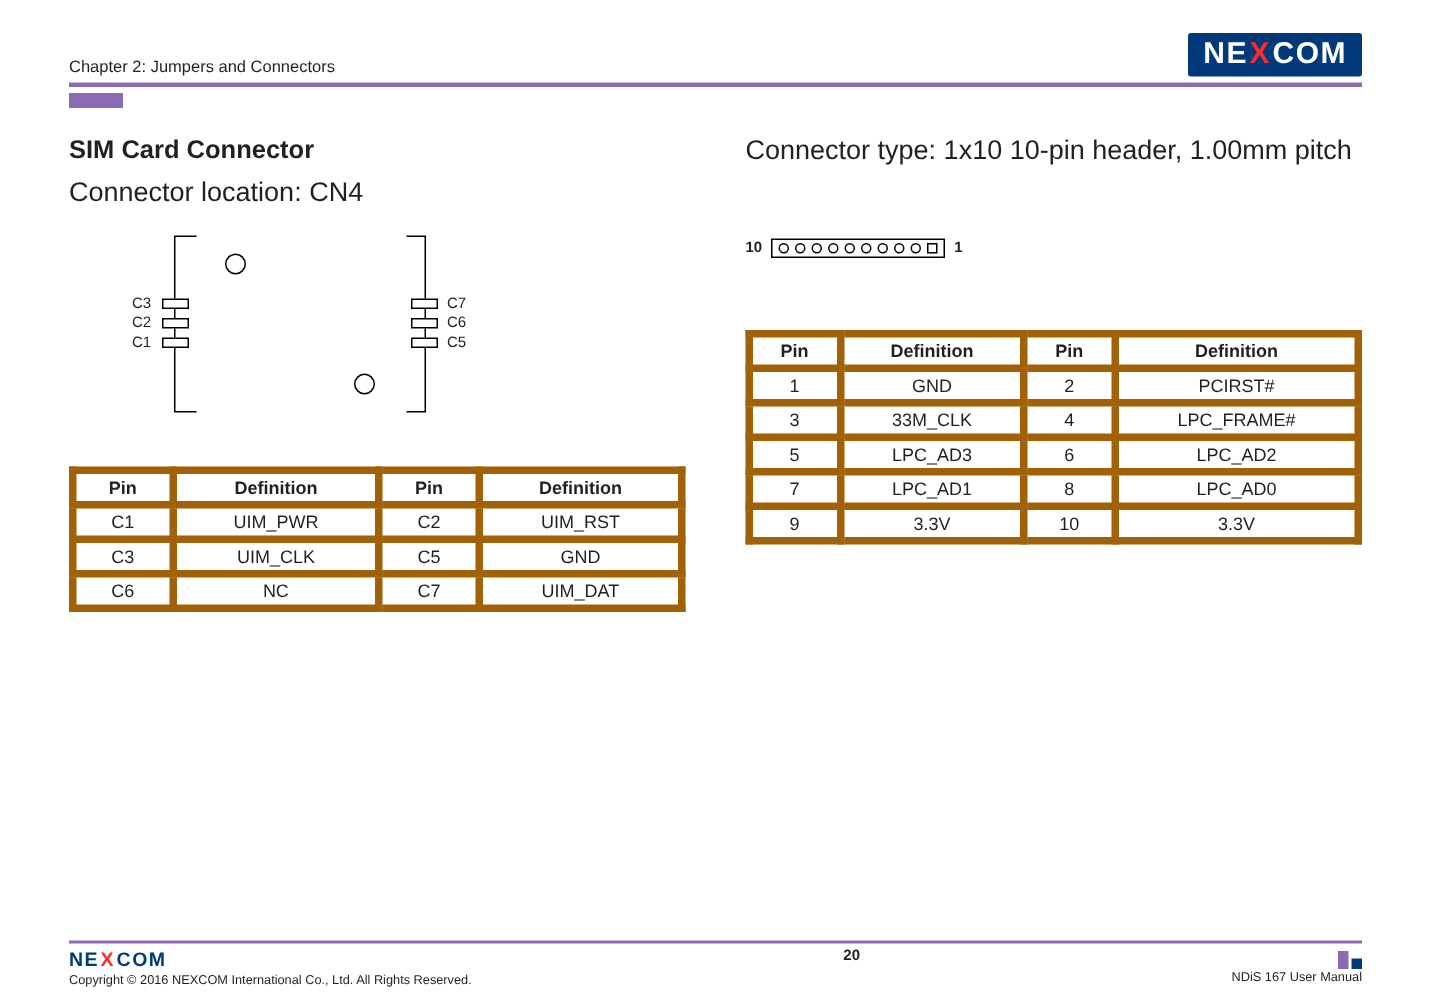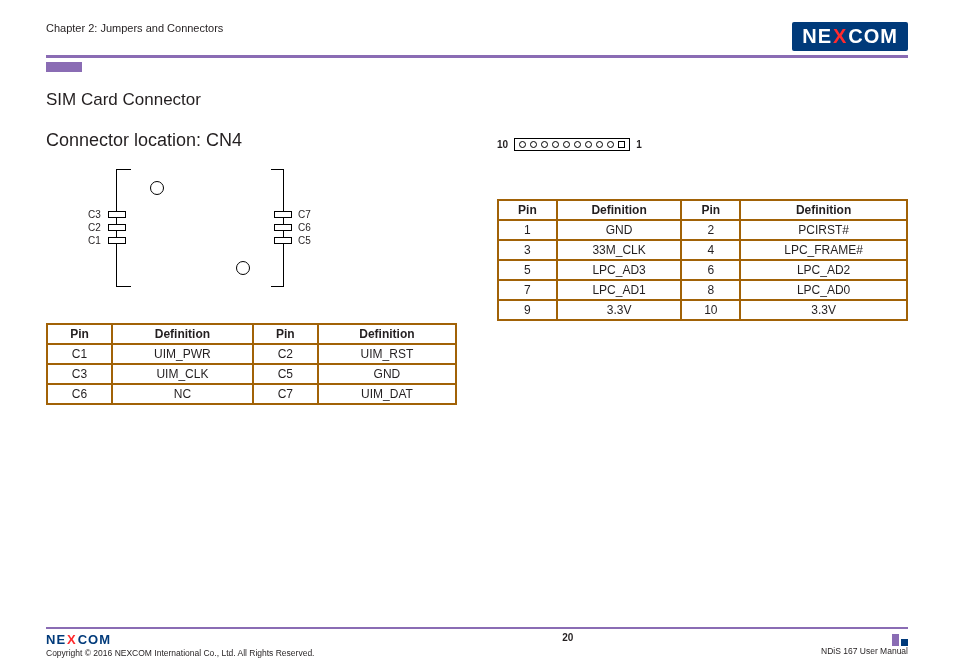--- a/index.html
+++ b/index.html
@@ -8,21 +8,21 @@
     height: 672px;
     background: #fff;
     font-family: "Segoe UI", "Myriad Pro", Arial, sans-serif;
     color: #231f20;
     position: relative;
     padding: 22px 46px 20px 46px;
   }
   .header {
     display: flex;
     justify-content: space-between;
-    align-items: flex-start;
+    align-items: flex-end;
     margin-bottom: 4px;
   }
   .chapter {
     font-size: 11px;
     color: #231f20;
   }
   .logo-top {
     display: flex;
     align-items: center;
     background: #003a7a;
@@ -46,22 +46,22 @@
     margin-top: 4px;
     margin-bottom: 18px;
   }
   .columns {
     display: flex;
     gap: 40px;
   }
   .col { flex: 1; }
   h2 {
     font-size: 17px;
-    font-weight: 400;
-    margin-bottom: 20px;
+    font-weight: 700;
+    margin-bottom: 8px;
   }
   .subtext {
     font-size: 18px;
     margin-bottom: 2px;
   }
   
   .sim-wrap {
     position: relative;
     margin-top: 18px;
     height: 132px;
@@ -137,21 +137,21 @@
   }
 
   
   table {
     border-collapse: collapse;
     width: 100%;
     font-size: 12px;
     text-align: center;
   }
   th, td {
-    border: 2px solid #a16207;
+    border: 5px solid #a16207;
     padding: 2px 6px;
   }
   th { font-weight: 700; }
 
   
   .footer {
     position: absolute;
     bottom: 14px;
     left: 46px;
     right: 46px;
@@ -251,20 +251,21 @@
             <td>C6</td>
             <td>NC</td>
             <td>C7</td>
             <td>UIM_DAT</td>
           </tr>
         </tbody>
     </table>
   </div>
 
   <div class="col">
+    <div class="subtext">Connector type: 1x10 10-pin header, 1.00mm pitch</div>
 
     <div class="debug-wrap">
       <span class="debug-lbl">10</span>
       <div class="debug-body">
         <div class="pinc"></div>
         <div class="pinc"></div>
         <div class="pinc"></div>
         <div class="pinc"></div>
         <div class="pinc"></div>
         <div class="pinc"></div>

